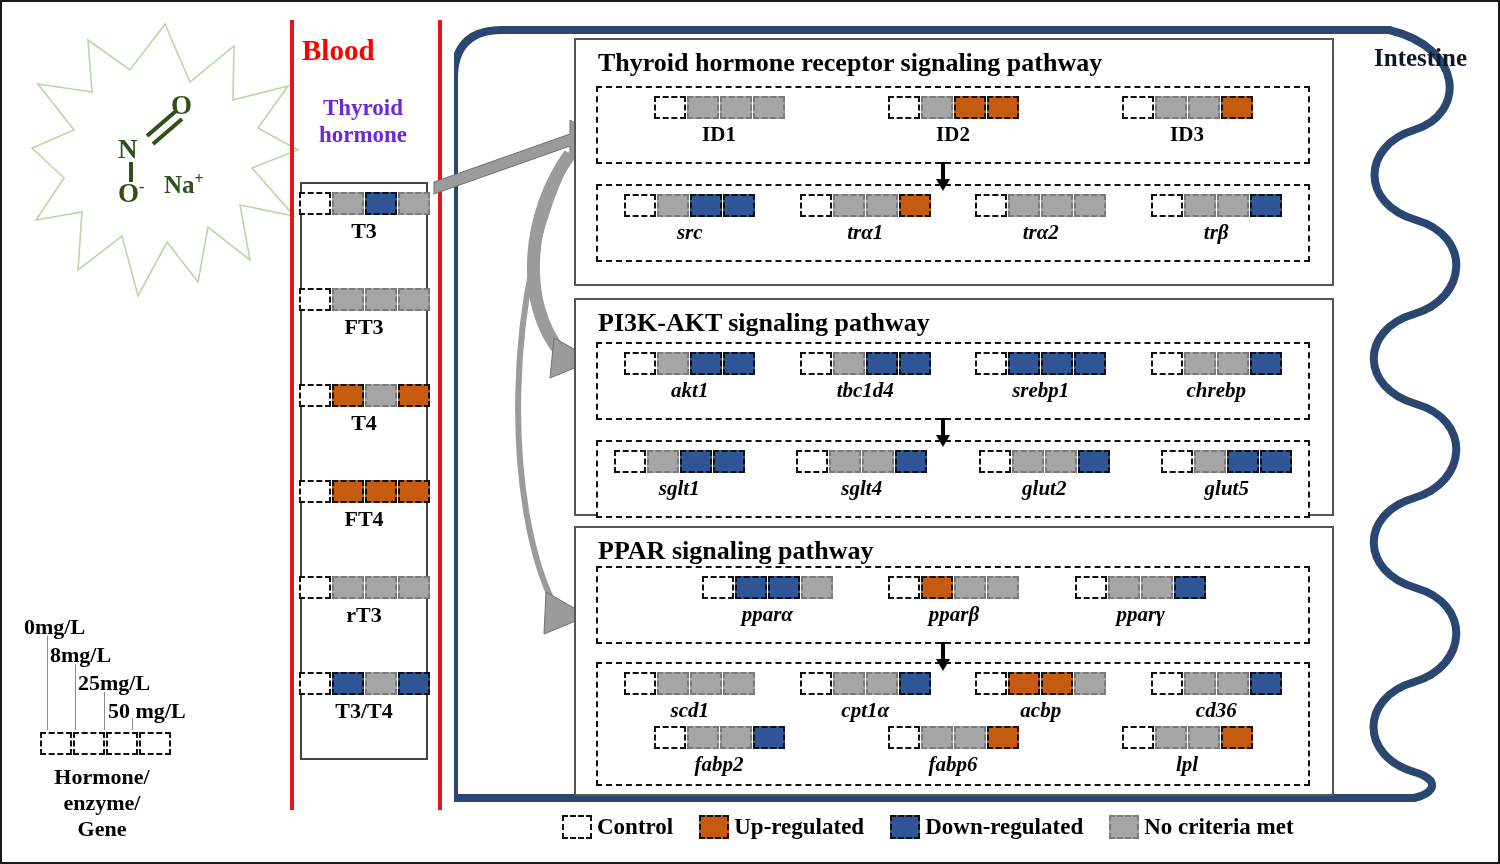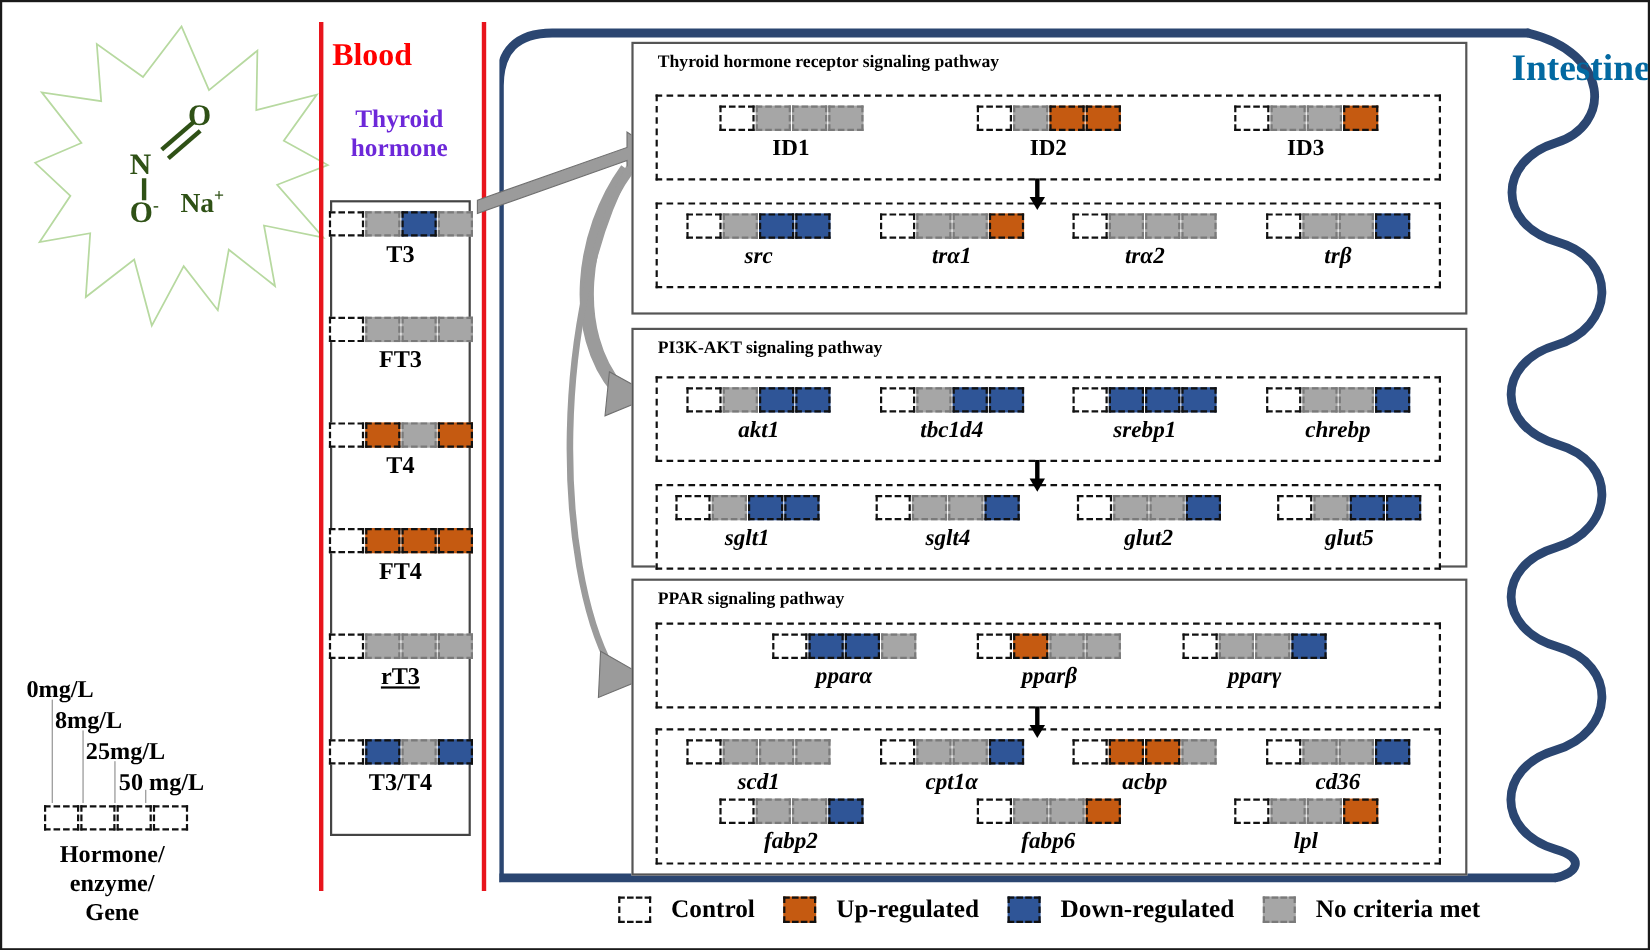--- a/index.html
+++ b/index.html
@@ -43,34 +43,34 @@
   
   #dose{position:absolute;left:10px;top:612px;width:200px;height:244px;}
   .dose-txt{position:absolute;font-size:22px;font-weight:bold;color:#000;white-space:nowrap;}
   .dose-tick{position:absolute;width:1px;background:#8a8a8a;}
   #dose-strip{position:absolute;left:28px;top:118px;}
   #dose-caption{position:absolute;left:0;top:150px;width:180px;text-align:center;
                 font-size:22px;font-weight:bold;line-height:1.18;}
 
   
   #intestine{position:absolute;left:452px;top:16px;width:1040px;height:790px;}
-  #intestine-label{position:absolute;left:1372px;top:42px;font-size:34px;font-weight:bold;
-                   color:#0369a1;}
+  #intestine-label{position:absolute;left:1372px;top:42px;font-size:25px;font-weight:bold;
+                   color:#0f172a;}
 
   
   .panel{position:absolute;border:2px solid #555;background:#fff;box-sizing:border-box;}
-  .panel-title{position:absolute;left:18px;top:8px;font-size:16px;font-weight:bold;color:#000;}
+  .panel-title{position:absolute;left:18px;top:8px;font-size:26px;font-weight:bold;color:#000;}
   .subbox{position:absolute;border:2px dashed #111;box-sizing:border-box;background:#fff;}
   .row{position:absolute;display:flex;align-items:center;}
 
   .arrow-down{position:absolute;width:18px;height:30px;}
 
   
   #legend{position:absolute;left:560px;top:812px;display:flex;align-items:center;gap:26px;}
-  .leg-item{display:flex;align-items:center;gap:18px;}
+  .leg-item{display:flex;align-items:center;gap:5px;}
   .leg-swatch{width:30px;height:24px;box-sizing:border-box;border:2px dashed #111;}
   .leg-text{font-size:23px;font-weight:bold;color:#000;white-space:nowrap;}
 </style>
 </head>
 <body>
 
 <div id="stage">
 
   <svg id="burst" viewBox="0 0 270 290">
     <polygon points="135,4 160,62 204,26 203,80 258,66 228,108 268,130 222,148 264,196 210,185 220,240 178,207
@@ -133,21 +133,21 @@
         </div>
         <div class="gene-label" style="font-style: normal;">FT4</div>
       </div>
       <div class="blood-item" style="left: 298px; top: 574px; position: absolute;">
         <div class="strip">
           <div class="cell ctrl"></div>
           <div class="cell none"></div>
           <div class="cell none"></div>
           <div class="cell none"></div>
         </div>
-        <div class="gene-label" style="font-style: normal; text-decoration: underline;">rT3</div>
+        <div class="gene-label" style="font-style: normal;">rT3</div>
       </div>
       <div class="blood-item" style="left: 298px; top: 670px; position: absolute;">
         <div class="strip">
           <div class="cell ctrl"></div>
           <div class="cell down"></div>
           <div class="cell none"></div>
           <div class="cell down"></div>
         </div>
         <div class="gene-label" style="font-style: normal;">T3/T4</div>
       </div>

